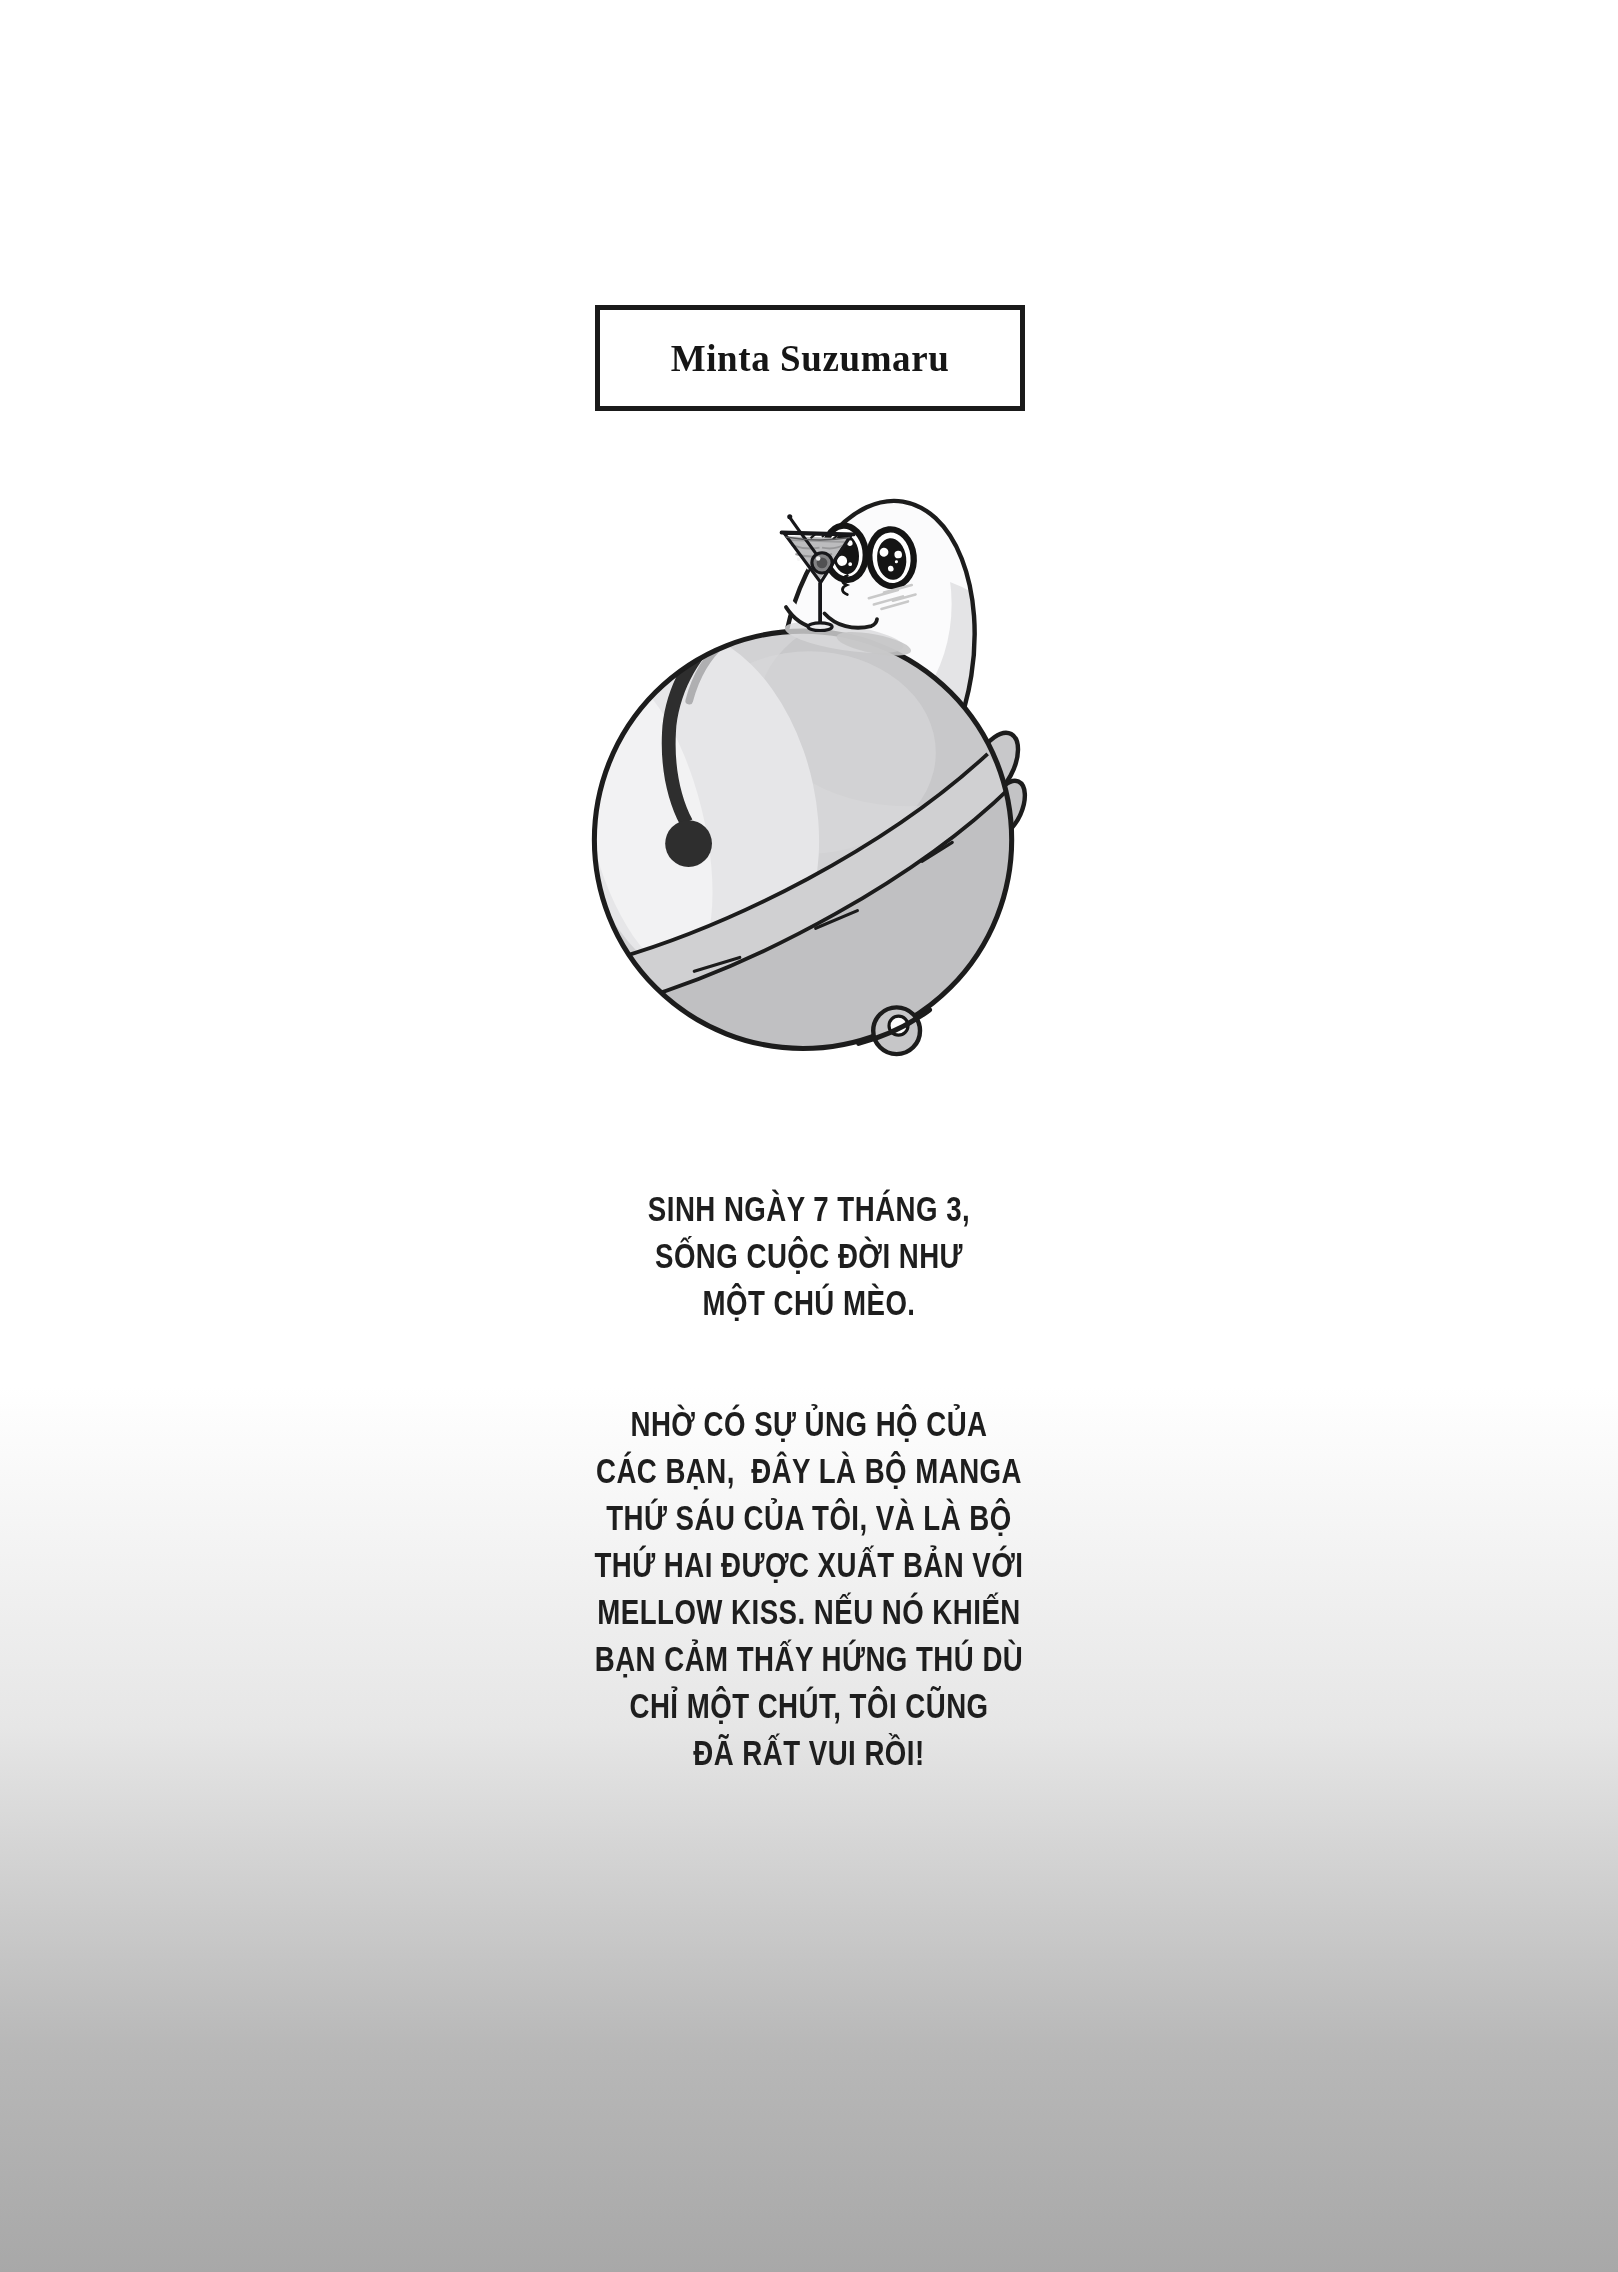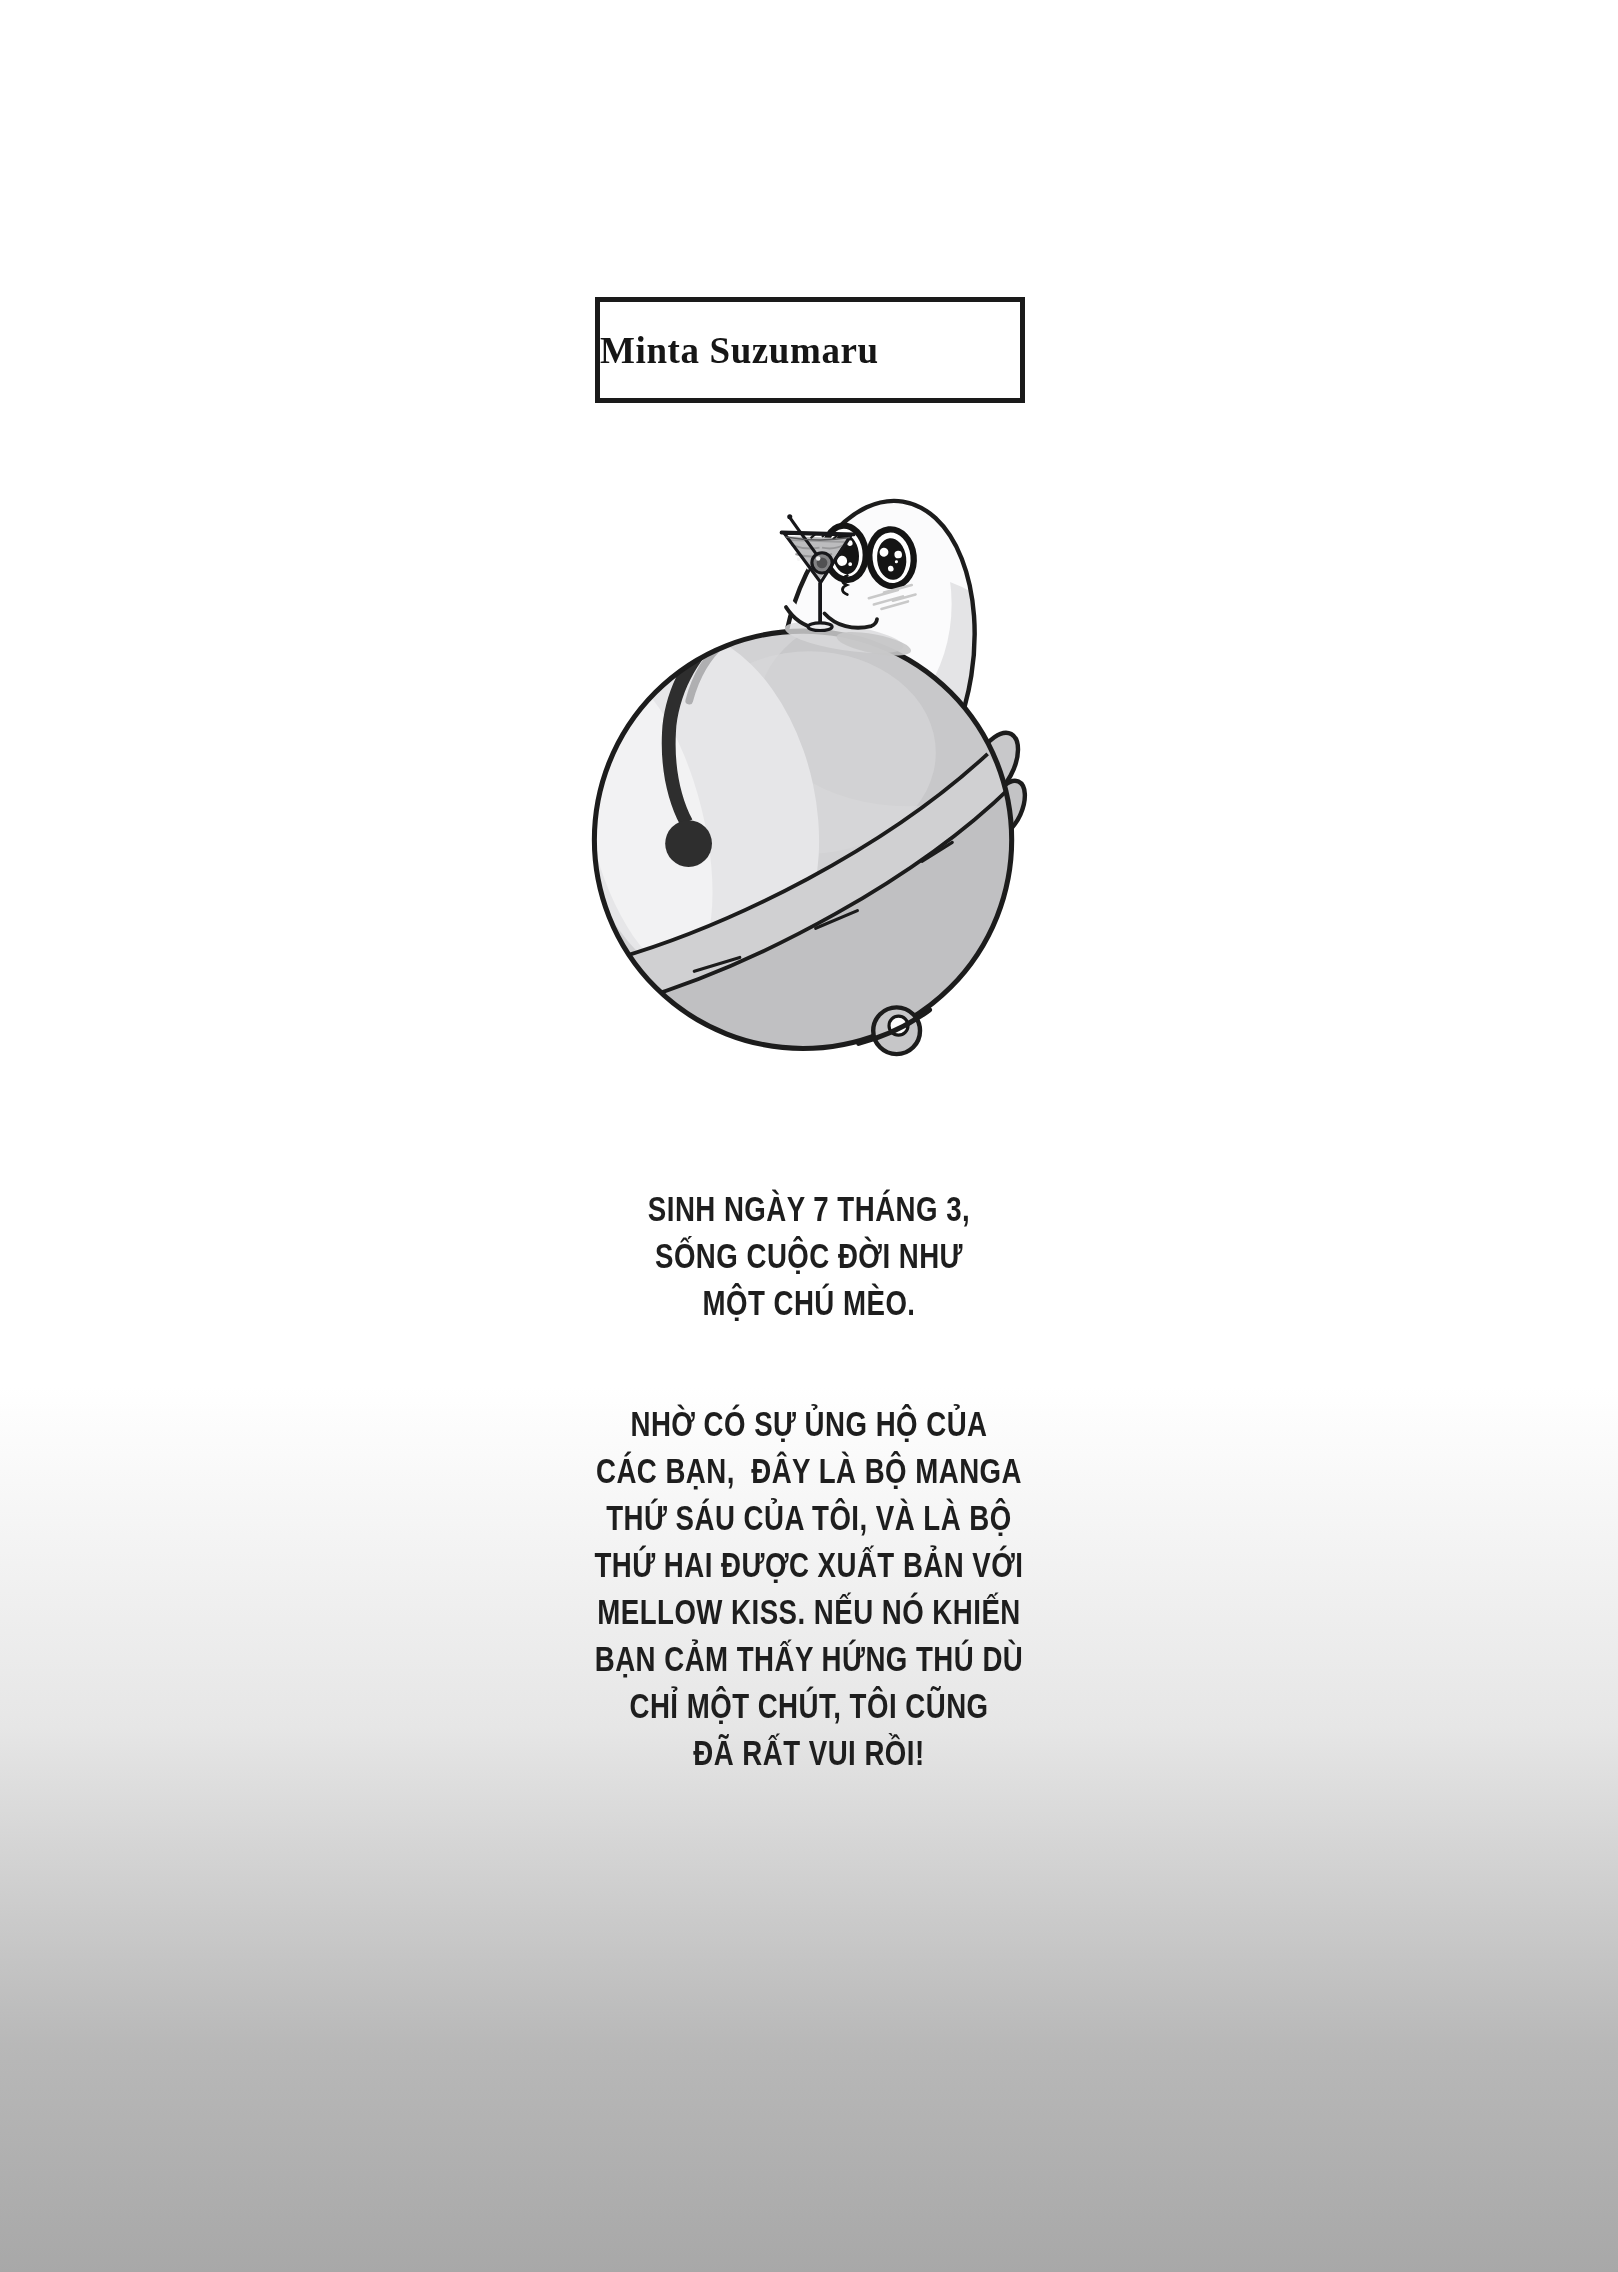--- a/index.html
+++ b/index.html
@@ -7,26 +7,26 @@
     position:relative;
     width:1618px;height:2273px;
     overflow:hidden;
     background:linear-gradient(to bottom,
       #ffffff 0%, #ffffff 61%,
       #e6e6e6 76%, #b8b8b8 90%, #a8a8a8 100%);
     font-family:"Liberation Sans", sans-serif;
   }
   .author-box{
     position:absolute;
-    left:595px;top:297px;
+    left:595px;top:305px;
     width:430px;height:106px;
     box-sizing:border-box;
     border:5px solid #1a1a1a;
     background:#ffffff;
-    display:flex;align-items:center;justify-content:flex-start;
+    display:flex;align-items:center;justify-content:center;
   }
   .author-box span{
     font-family:"Liberation Serif", serif;
     font-weight:700;
     font-size:37px;
     letter-spacing:0.6px;
     color:#161616;
     white-space:pre;
   }
   .mascot-svg{

